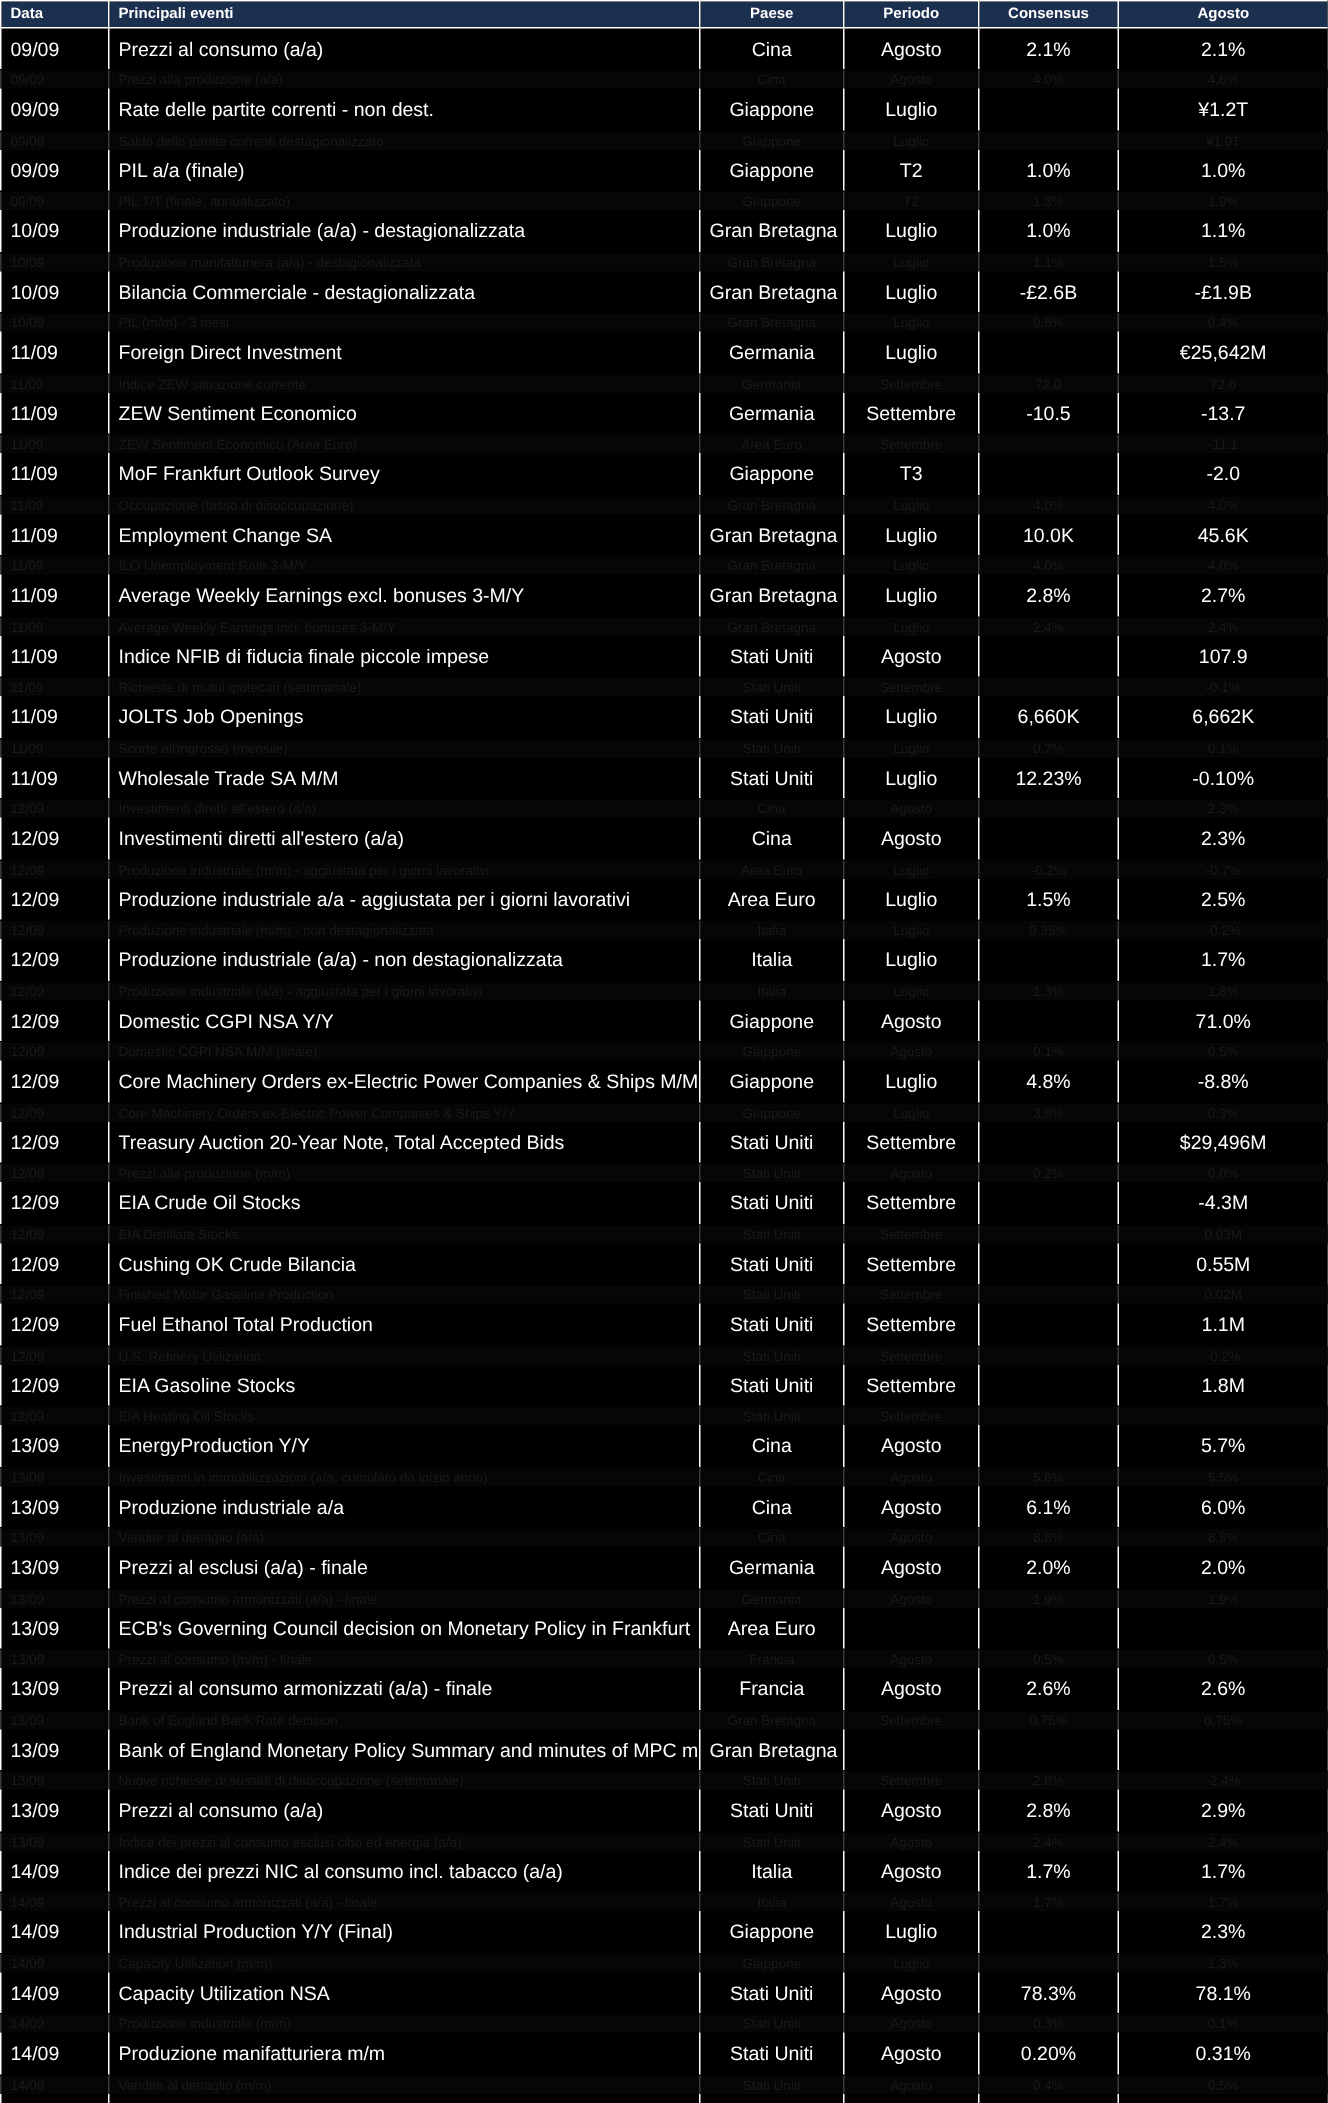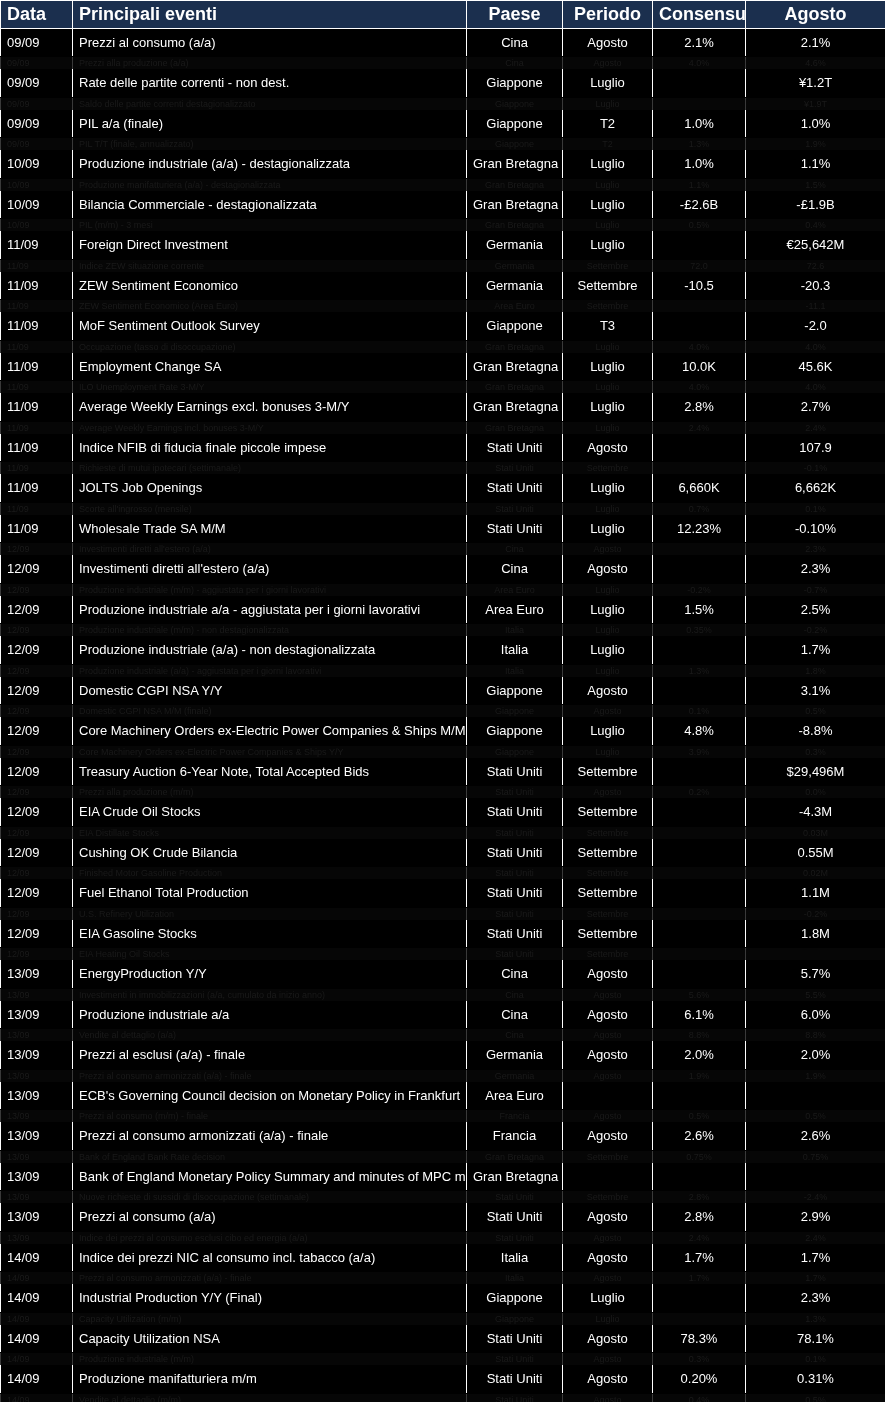--- a/index.html
+++ b/index.html
@@ -23,21 +23,21 @@
   col.c-data    { width: 72px; }
   col.c-event   { width: 394px; }
   col.c-paese   { width: 96px; }
   col.c-periodo { width: 90px; }
   col.c-cons    { width: 93px; }
   col.c-prior   { width: 140px; }
 
   thead th {
     background: #1b2f4e;
     color: #ffffff;
-    font-size: 18px;
+    font-size: 10px;
     font-weight: bold;
     border: 1px solid #ffffff;
     padding: 3px 6px;
     height: 17px;
     box-sizing: border-box;
     text-align: center;
     white-space: nowrap;
     overflow: hidden;
   }
   thead th.left { text-align: left; }
@@ -199,33 +199,33 @@
         <td>Settembre</td>
         <td>72.0</td>
         <td>72.6</td>
       </tr>
       <tr class="row-main">
         <td class="left">11/09</td>
         <td class="left">ZEW Sentiment Economico</td>
         <td>Germania</td>
         <td>Settembre</td>
         <td>-10.5</td>
-        <td>-20.3</td>
+        <td>-13.7</td>
       </tr>
       <tr class="row-dim">
         <td class="left">11/09</td>
         <td class="left">ZEW Sentiment Economico (Area Euro)</td>
         <td>Area Euro</td>
         <td>Settembre</td>
         <td class="blank"></td>
         <td>-11.1</td>
       </tr>
       <tr class="row-main">
         <td class="left">11/09</td>
-        <td class="left">MoF Sentiment Outlook Survey</td>
+        <td class="left">MoF Frankfurt Outlook Survey</td>
         <td>Giappone</td>
         <td>T3</td>
         <td></td>
         <td>-2.0</td>
       </tr>
       <tr class="row-dim">
         <td class="left">11/09</td>
         <td class="left">Occupazione  (tasso di disoccupazione)</td>
         <td>Gran Bretagna</td>
         <td>Luglio</td>
@@ -359,21 +359,21 @@
         <td>Luglio</td>
         <td>1.3%</td>
         <td>1.8%</td>
       </tr>
       <tr class="row-main">
         <td class="left">12/09</td>
         <td class="left">Domestic CGPI NSA Y/Y</td>
         <td>Giappone</td>
         <td>Agosto</td>
         <td></td>
-        <td>3.1%</td>
+        <td>71.0%</td>
       </tr>
       <tr class="row-dim">
         <td class="left">12/09</td>
         <td class="left">Domestic CGPI NSA M/M (finale)</td>
         <td>Giappone</td>
         <td>Agosto</td>
         <td>0.1%</td>
         <td>0.5%</td>
       </tr>
       <tr class="row-main">
@@ -387,21 +387,21 @@
       <tr class="row-dim">
         <td class="left">12/09</td>
         <td class="left">Core Machinery Orders ex-Electric Power Companies &amp; Ships Y/Y</td>
         <td>Giappone</td>
         <td>Luglio</td>
         <td>3.9%</td>
         <td>0.3%</td>
       </tr>
       <tr class="row-main">
         <td class="left">12/09</td>
-        <td class="left">Treasury Auction 6-Year Note, Total Accepted Bids</td>
+        <td class="left">Treasury Auction 20-Year Note, Total Accepted Bids</td>
         <td>Stati Uniti</td>
         <td>Settembre</td>
         <td></td>
         <td>$29,496M</td>
       </tr>
       <tr class="row-dim">
         <td class="left">12/09</td>
         <td class="left">Prezzi alla produzione (m/m)</td>
         <td>Stati Uniti</td>
         <td>Agosto</td>

